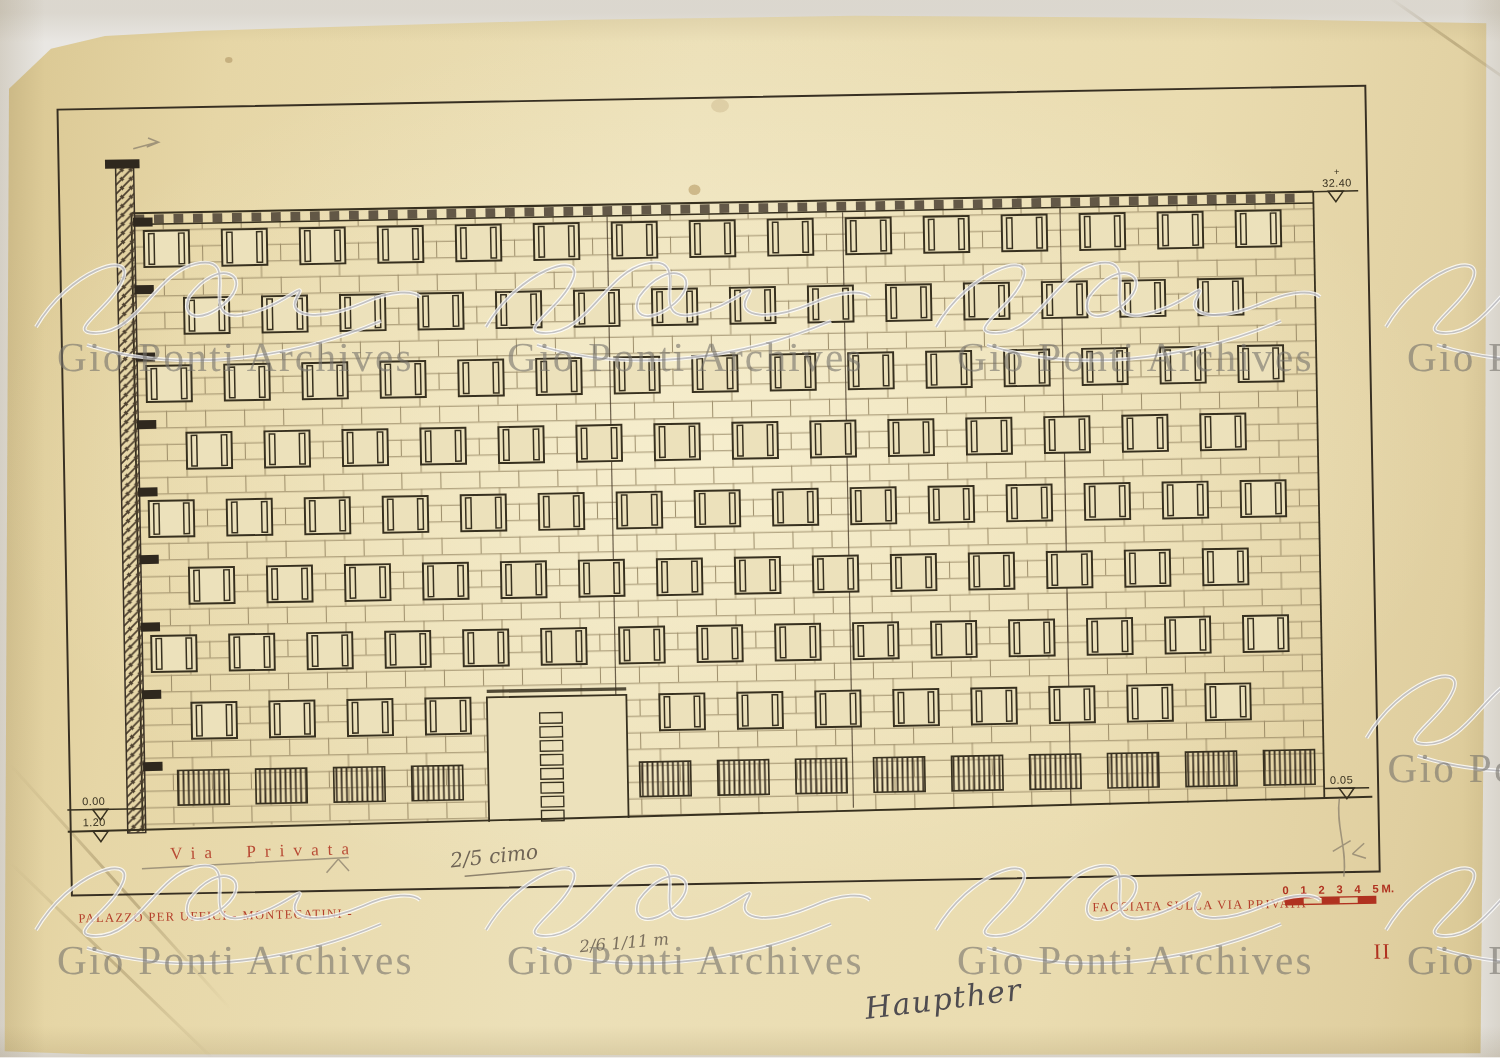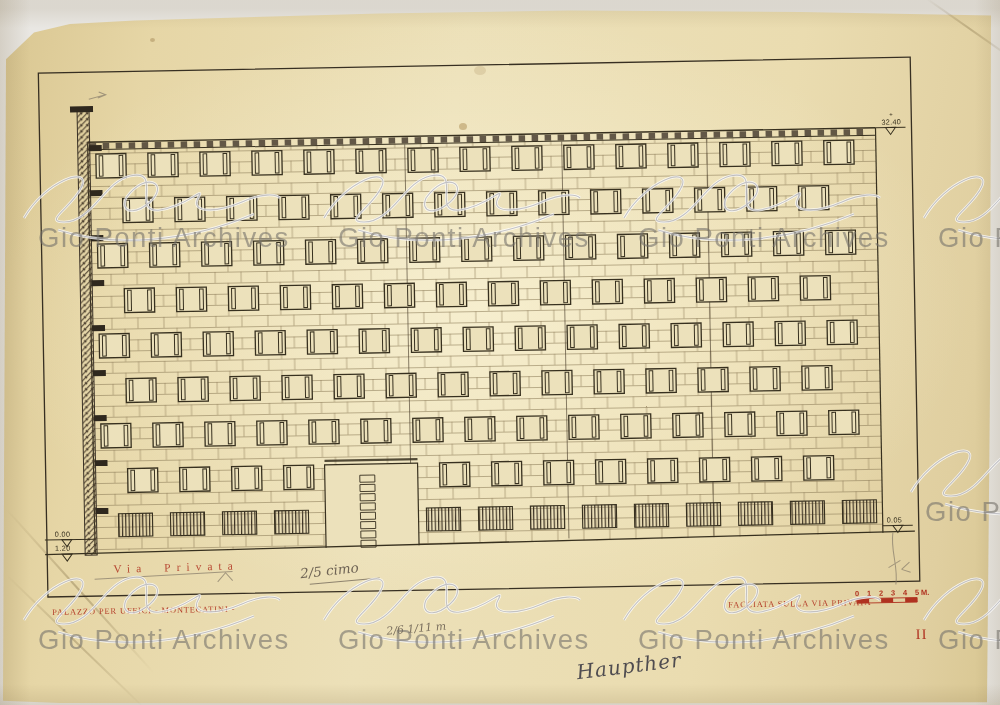--- a/index.html
+++ b/index.html
@@ -28,21 +28,21 @@
   .red-cap{fill:var(--red);font-family:"Liberation Serif",serif;font-size:8.4px;letter-spacing:.9px;opacity:.92;}
   .red-street{fill:var(--red);font-family:"Liberation Serif",serif;font-size:11.5px;letter-spacing:6px;word-spacing:8px;opacity:.85;}
   .red-num{fill:var(--red);font-family:"Liberation Serif",serif;font-size:14.5px;letter-spacing:1px;}
   .sb-num{fill:var(--red);font-family:"Liberation Sans",sans-serif;font-size:7.5px;font-weight:bold;}
   .lvl{fill:var(--ink);font-family:"Liberation Sans",sans-serif;font-size:7.3px;letter-spacing:.3px;}
   .pencil-note{fill:var(--pencil);font-family:"DejaVu Serif",serif;font-style:italic;font-size:13.5px;}
   .pencil-small{fill:var(--pencil);font-family:"DejaVu Serif",serif;font-style:italic;font-size:11px;opacity:.9;}
   .ink-note{fill:#34333f;font-family:"DejaVu Serif",serif;font-style:italic;font-size:20px;letter-spacing:1px;opacity:.85;}
   .wm-layer{position:absolute;inset:0;pointer-events:none;}
   .wm{position:absolute;}
-  .wm-text{position:absolute;font-family:Liberation Sans, sans-serif;font-size:27.5px;
+  .wm-text{position:absolute;font-family:Liberation Serif, serif;font-size:27.5px;
            color:rgba(116,113,106,.60);letter-spacing:1.5px;white-space:nowrap;}
   .wm-sig{position:absolute;}
 </style>
 </head>
 <body>
 
 <div class="scan">
   <div class="paper"></div>
   <div class="edge-shade"></div>
   <div class="stain" style="left:459px;top:123px;width:8px;height:7px;background:rgba(165,130,70,.45);"></div>

